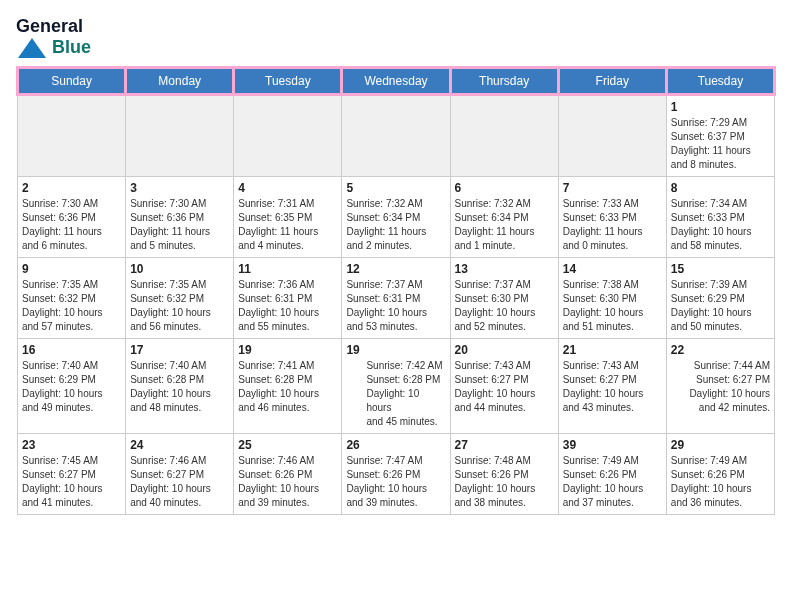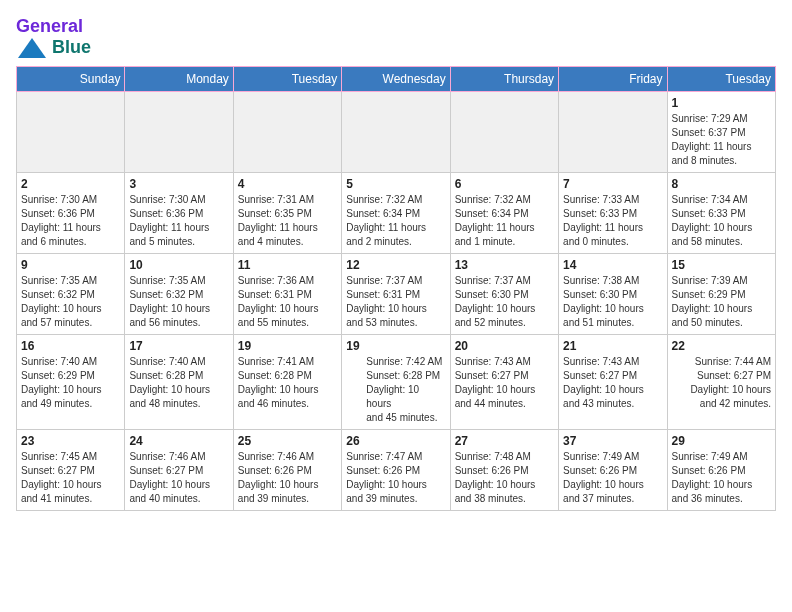--- a/index.html
+++ b/index.html
@@ -50,24 +50,24 @@
     }
     .calendar {
       width: 100%;
       border-collapse: collapse;
       font-size: 11px;
     }
     .calendar thead th {
       background: #3a7abf;
       color: #fff;
       padding: 5px 4px;
-      text-align: right;
+      text-align: center;
       font-size: 12px;
       font-weight: normal;
-      border: 1px solid #f9a8d4;
+      border: 3px solid #f9a8d4;
     }
     .calendar tbody td {
       border: 1px solid #ccc;
       vertical-align: top;
       padding: 4px 4px;
       width: 108px;
       min-height: 70px;
       background: #fff;
     }
     .calendar tbody td.gray-bg {
@@ -87,21 +87,21 @@
     .empty-cell {
       background: #f8f8f8;
     }
   </style>
 </head>
 <body>
 
 <div class="header">
   <div class="logo">
     <div class="logo-row">
-      <span style="font-size:18px;font-weight:bold;color:#6d28d9;">General</span>
+      <span style="font-size:18px;font-weight:bold;color:#0f172a;">General</span>
     </div>
     <div class="logo-row" style="align-items:center;">
       <div class="logo-triangle"></div>
       <span style="font-size:18px;font-weight:bold;color:#0f766e;margin-left:2px;">Blue</span>
     </div>
   </div>
   <div class="title-block">
     <h1></h1>
     <h2></h2>
   </div>
@@ -318,21 +318,21 @@
 and 39 minutes.</div>
         </td>
         <td>
           <div class="day-number">27</div>
           <div class="day-info" style="white-space: pre-line;">Sunrise: 7:48 AM
 Sunset: 6:26 PM
 Daylight: 10 hours
 and 38 minutes.</div>
         </td>
         <td>
-          <div class="day-number">37</div>
+          <div class="day-number">39</div>
           <div class="day-info" style="white-space: pre-line;">Sunrise: 7:49 AM
 Sunset: 6:26 PM
 Daylight: 10 hours
 and 37 minutes.</div>
         </td>
         <td>
           <div class="day-number">29</div>
           <div class="day-info" style="white-space: pre-line;">Sunrise: 7:49 AM
 Sunset: 6:26 PM
 Daylight: 10 hours

